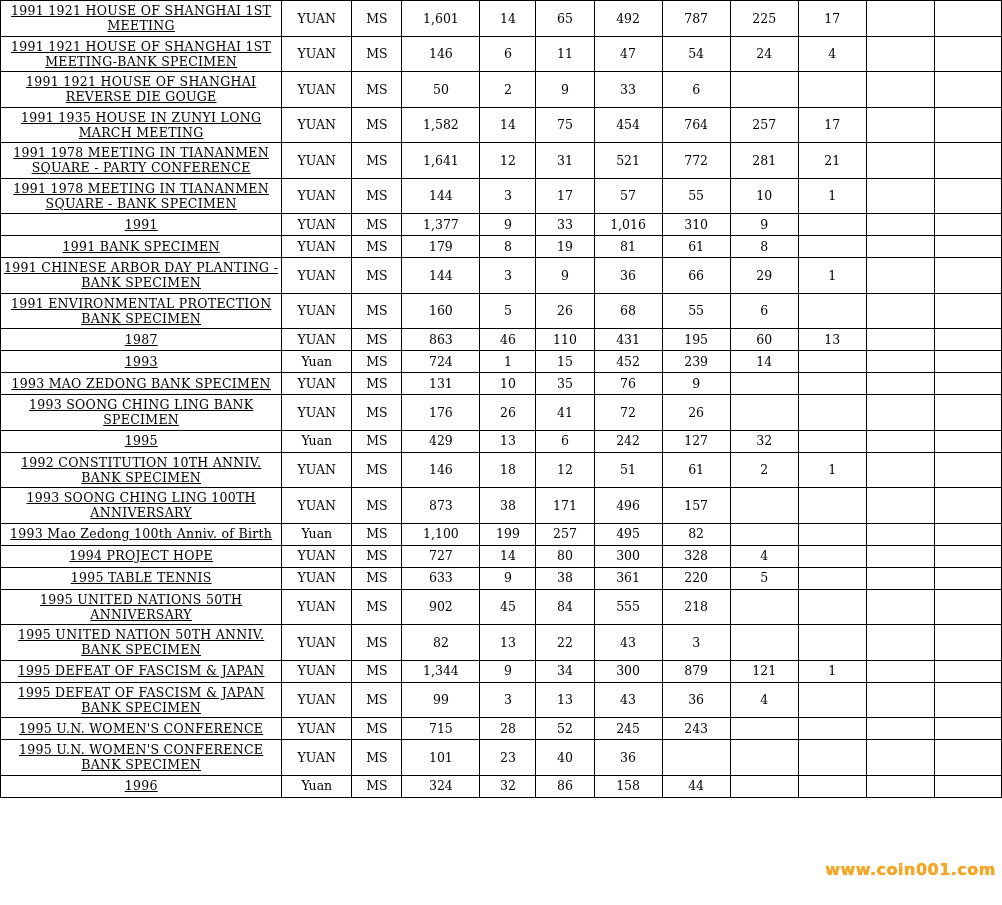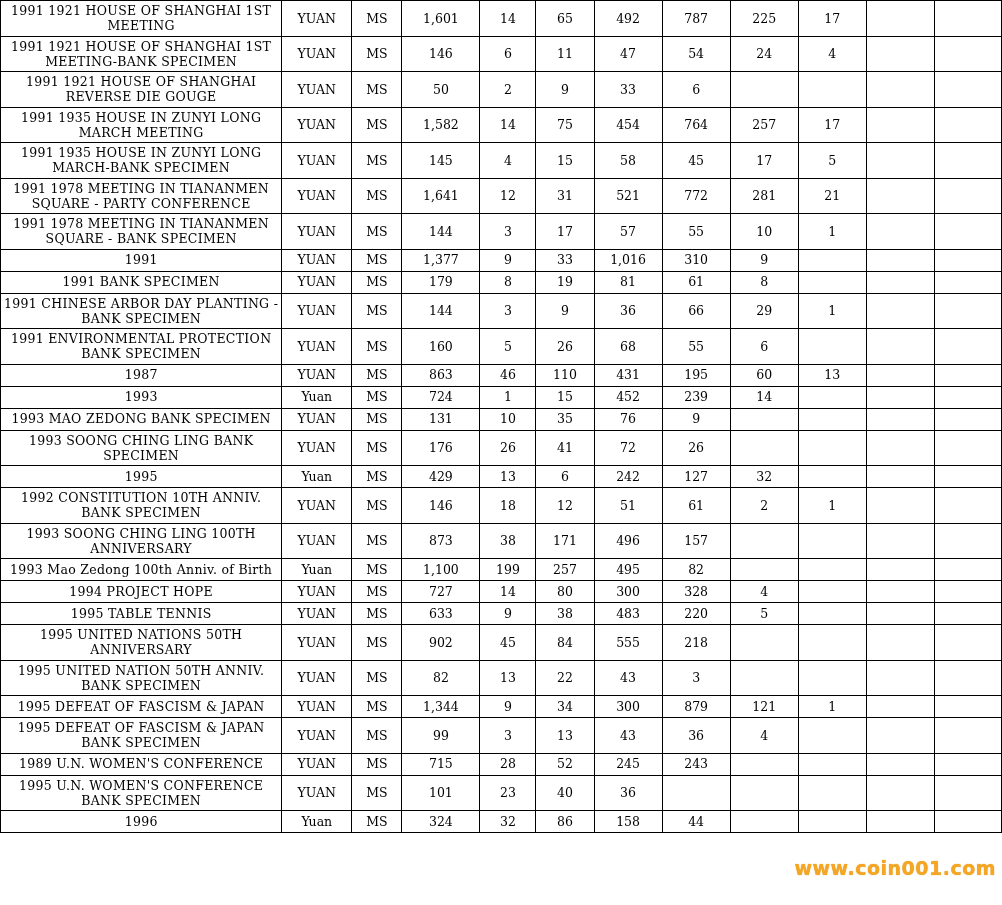--- a/index.html
+++ b/index.html
@@ -28,41 +28,42 @@
     vertical-align: middle;
     line-height: 1.22;
     height: 22px;
     box-sizing: border-box;
     overflow: hidden;
     white-space: normal;
     word-wrap: break-word;
   }
   td.desc {
     letter-spacing: 0.3px;
+    text-decoration: underline;
   }
   
   col.c-desc   { width: 281px; }
   col.c-den    { width: 70px;  }
   col.c-grade  { width: 50px;  }
   col.c-total  { width: 78px;  }
   col.c-n1     { width: 56px;  }
   col.c-n2     { width: 58px;  }
   col.c-n3     { width: 68px;  }
   col.c-n4     { width: 68px;  }
   col.c-n5     { width: 68px;  }
   col.c-n6     { width: 68px;  }
   col.c-n7     { width: 68px;  }
   col.c-n8     { width: 67px;  }
 
   .watermark {
     position: absolute;
     right: 6px;
     bottom: 26px;
     font-family: "DejaVu Sans", sans-serif;
-    font-size: 19px;
+    font-size: 16px;
     font-weight: bold;
     color: #f5a623;
     letter-spacing: 0.5px;
     text-shadow: 0 0 1px #d98e10;
     pointer-events: none;
     white-space: nowrap;
   }
 </style>
 </head>
 <body>
@@ -133,34 +134,20 @@
         <td>14</td>
         <td>75</td>
         <td>454</td>
         <td>764</td>
         <td>257</td>
         <td>17</td>
         <td></td>
         <td></td>
       </tr>
       <tr>
-        <td class="desc">1991 1935 HOUSE IN ZUNYI LONG MARCH-BANK SPECIMEN</td>
-        <td>YUAN</td>
-        <td>MS</td>
-        <td>145</td>
-        <td>4</td>
-        <td>15</td>
-        <td>58</td>
-        <td>45</td>
-        <td>17</td>
-        <td>5</td>
-        <td></td>
-        <td></td>
-      </tr>
-      <tr>
         <td class="desc">1991 1978 MEETING IN TIANANMEN SQUARE - PARTY CONFERENCE</td>
         <td>YUAN</td>
         <td>MS</td>
         <td>1,641</td>
         <td>12</td>
         <td>31</td>
         <td>521</td>
         <td>772</td>
         <td>281</td>
         <td>21</td>
@@ -363,21 +350,21 @@
         <td></td>
         <td></td>
       </tr>
       <tr>
         <td class="desc">1995 TABLE TENNIS</td>
         <td>YUAN</td>
         <td>MS</td>
         <td>633</td>
         <td>9</td>
         <td>38</td>
-        <td>483</td>
+        <td>361</td>
         <td>220</td>
         <td>5</td>
         <td></td>
         <td></td>
         <td></td>
       </tr>
       <tr>
         <td class="desc">1995 UNITED NATIONS 50TH ANNIVERSARY</td>
         <td>YUAN</td>
         <td>MS</td>
@@ -427,21 +414,21 @@
         <td>3</td>
         <td>13</td>
         <td>43</td>
         <td>36</td>
         <td>4</td>
         <td></td>
         <td></td>
         <td></td>
       </tr>
       <tr>
-        <td class="desc">1989 U.N. WOMEN'S CONFERENCE</td>
+        <td class="desc">1995 U.N. WOMEN'S CONFERENCE</td>
         <td>YUAN</td>
         <td>MS</td>
         <td>715</td>
         <td>28</td>
         <td>52</td>
         <td>245</td>
         <td>243</td>
         <td></td>
         <td></td>
         <td></td>

